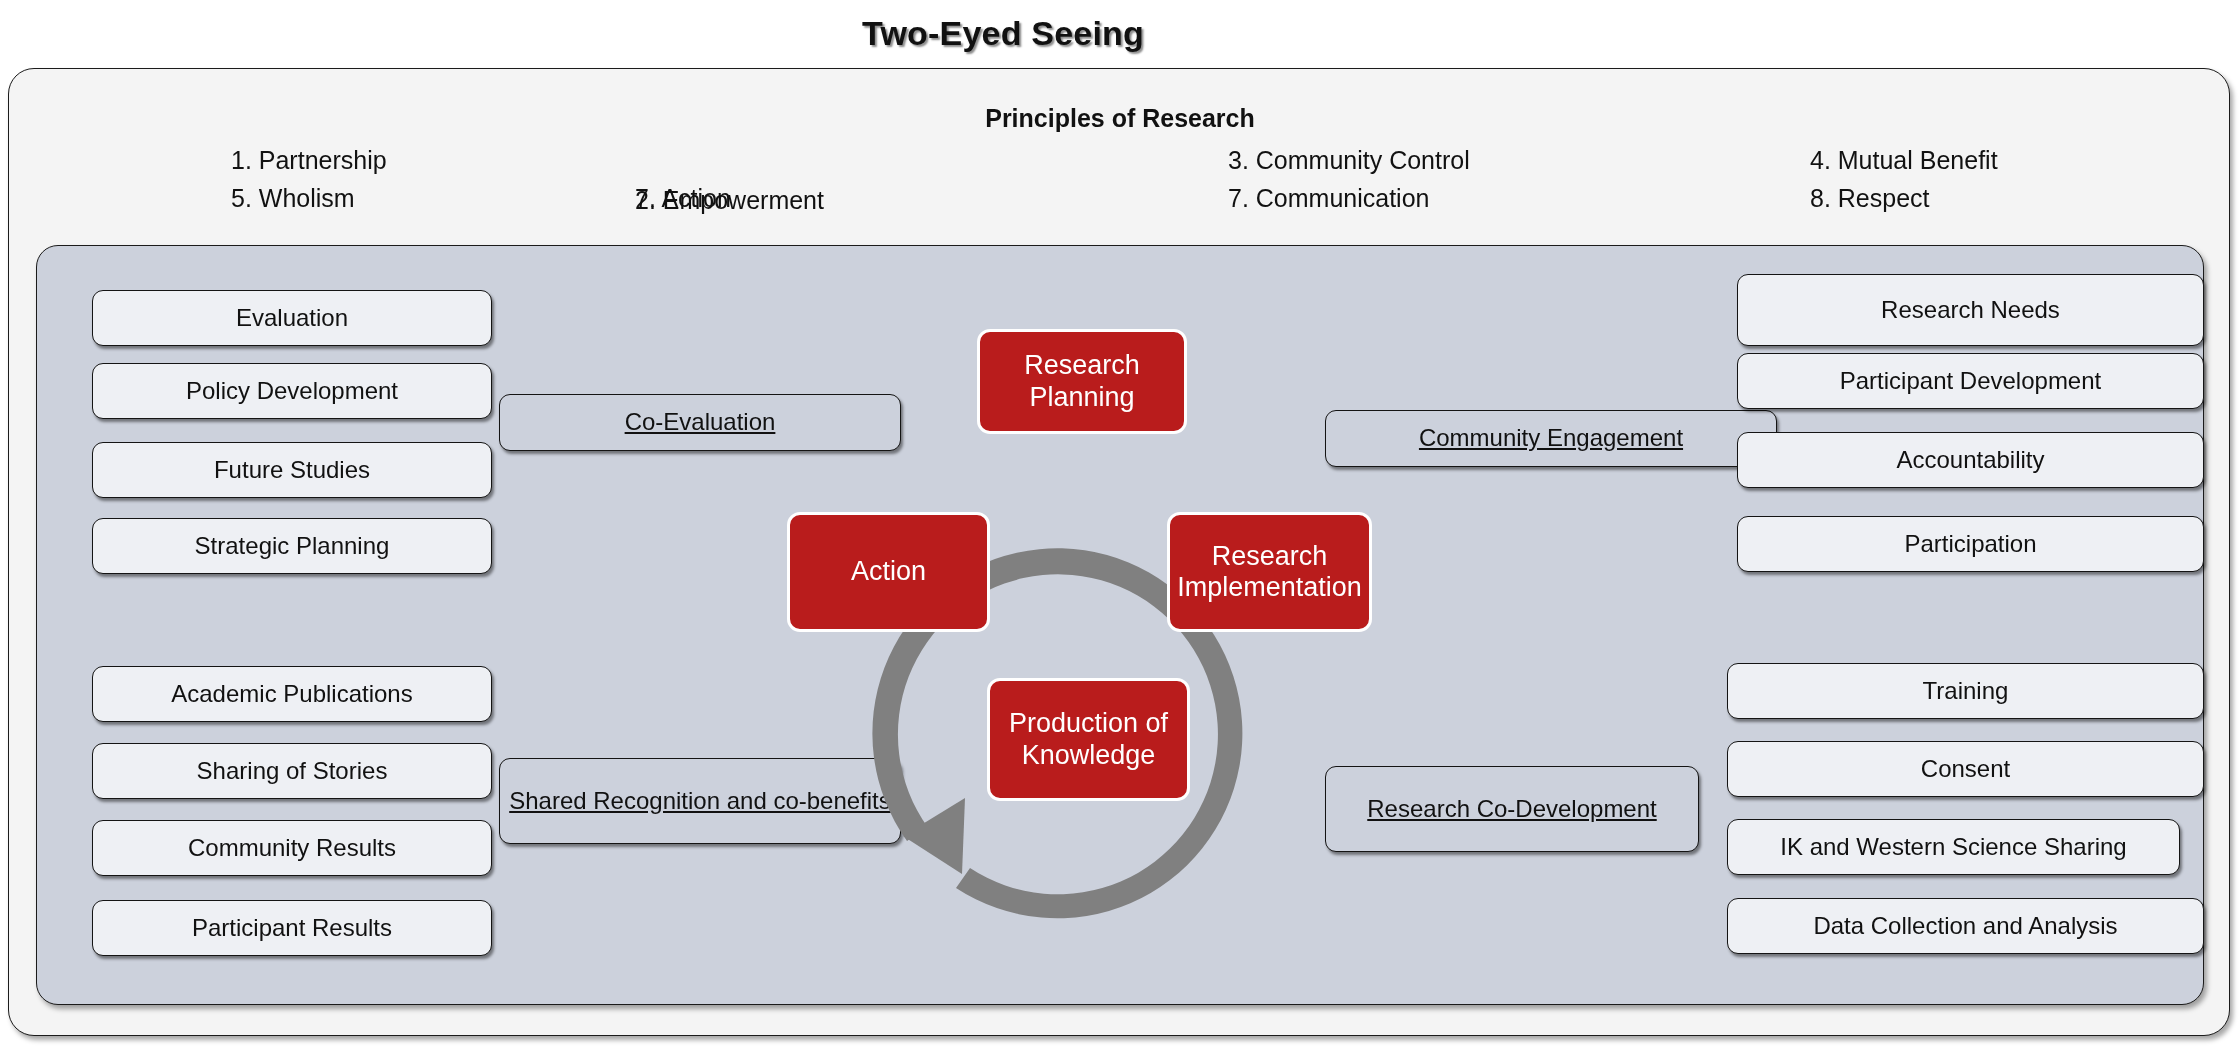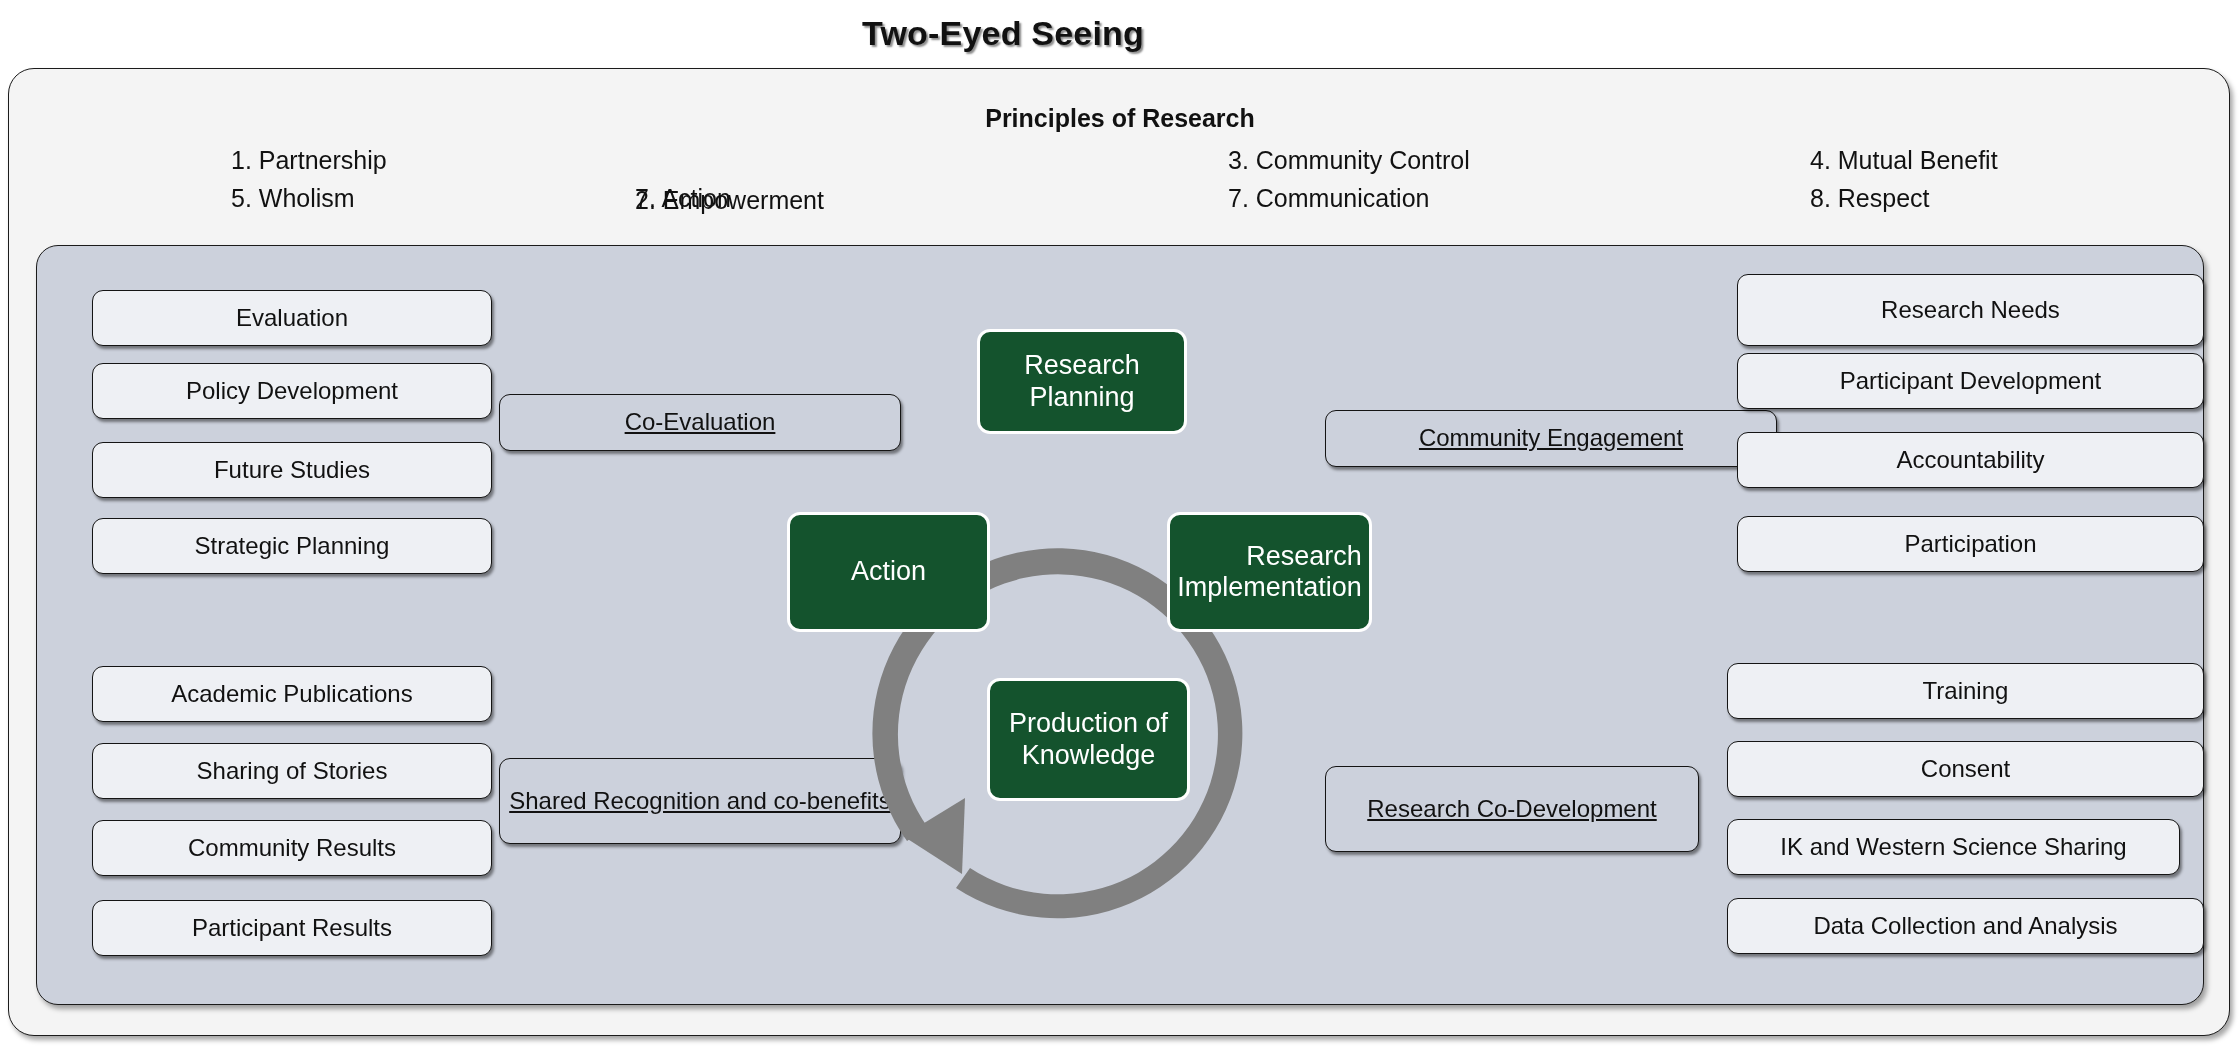--- a/index.html
+++ b/index.html
@@ -52,21 +52,21 @@
     box-shadow:2px 3px 3px rgba(0,0,0,.45);
     padding:2px 6px;
   }
   .node.ghost{ background:#ccd1dc;text-decoration:underline; }
 
   
   .cycle-node{
     position:absolute;box-sizing:border-box;
     display:flex;align-items:center;justify-content:center;
     text-align:center;line-height:1.16;
-    background:#14532d;color:#ffffff;font-size:27px;
+    background:#b91c1c;color:#ffffff;font-size:27px;
     border:3px solid #ffffff;border-radius:13px;
     z-index:5;padding:2px 8px;
   }
 
   
   #cycle-arrow{
     position:absolute;left:820px;top:290px;width:430px;height:430px;
     z-index:2;pointer-events:none;
   }
 </style>
@@ -121,20 +121,20 @@
     <svg id="cycle-arrow" viewBox="0 0 430 430" xmlns="http://www.w3.org/2000/svg">
       <path d="M 70.5 291
                A 160 160 0 1 1 113 332
                L 99 352
                A 185 185 0 1 0 50 305 Z" fill="#808080"></path>
       <path d="M 46 300 L 108 262 L 105 338 Z" fill="#808080"></path>
     </svg>
 
     <div class="cycle-node" style="left:940px;top:83px;width:210px;height:105px;">Research Planning</div>
 
-    <div class="cycle-node" style="left:1130px;top:266px;width:205px;height:120px;text-align:right;">Research Implementation</div>
+    <div class="cycle-node" style="left:1130px;top:266px;width:205px;height:120px;">Research Implementation</div>
 
     <div class="cycle-node" style="left:950px;top:432px;width:203px;height:123px;">Production of Knowledge</div>
 
     <div class="cycle-node" style="left:750px;top:266px;width:203px;height:120px;">Action</div>
 
   </div>
 </div>
 
 </body></html>

